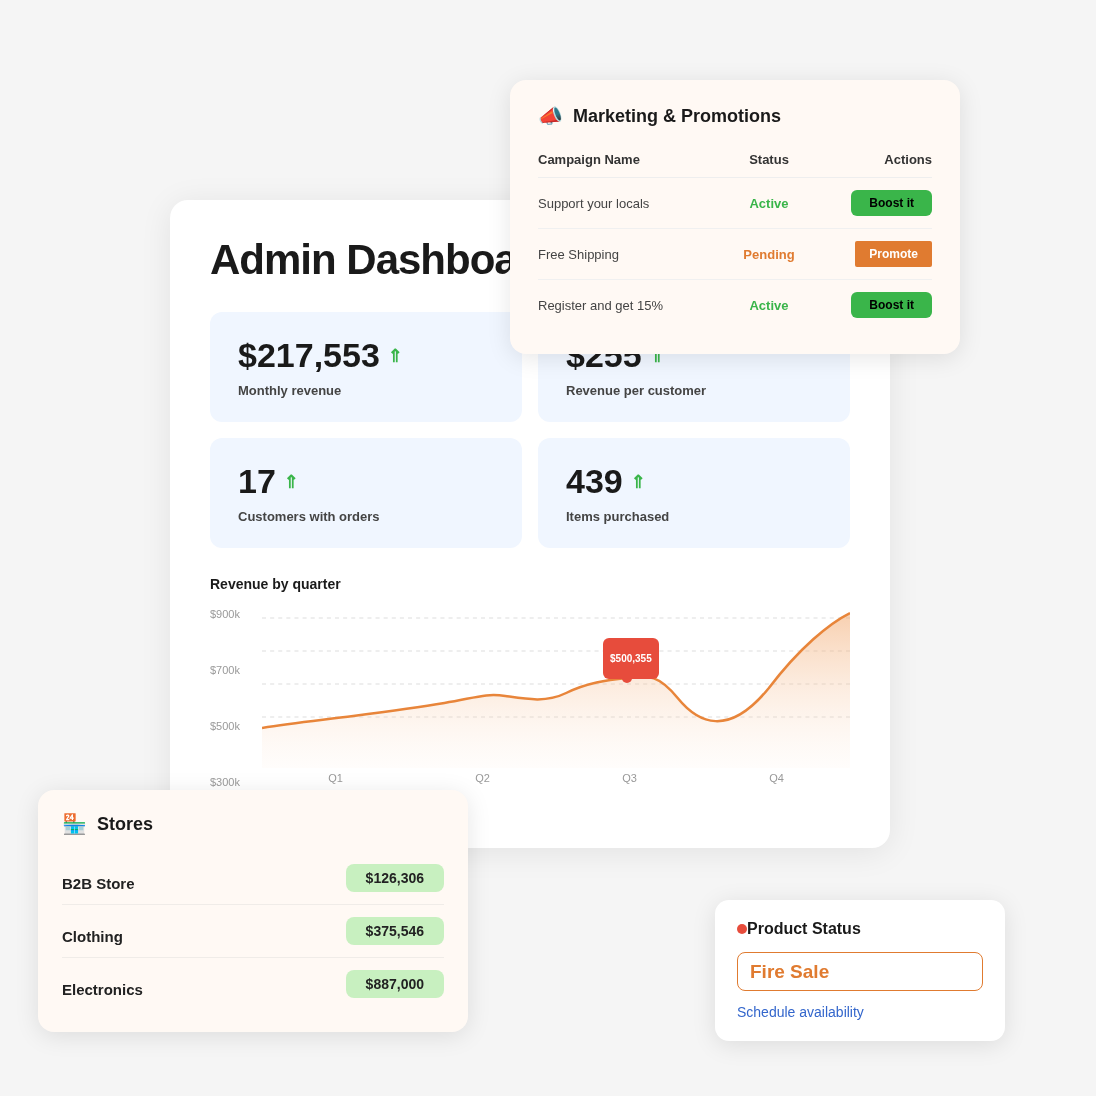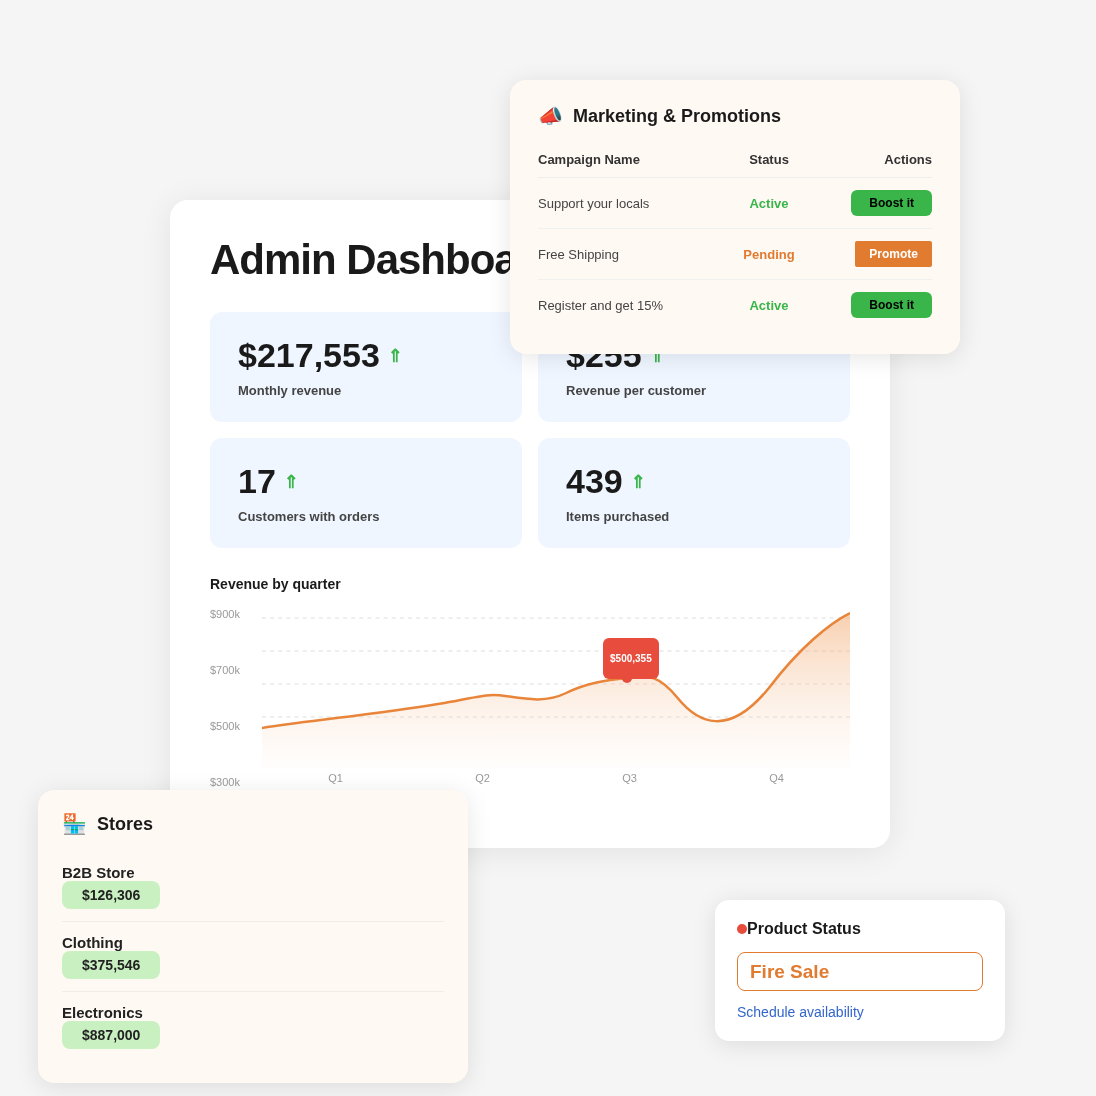--- a/index.html
+++ b/index.html
@@ -226,24 +226,23 @@
       font-size: 20px;
     }
     .stores-title {
       font-size: 18px;
       font-weight: 700;
       color: #1a1a1a;
     }
     .store-row {
       display: flex;
       justify-content: space-between;
-      align-items: flex-start;
+      align-items: flex-end;
       padding: 12px 0;
       border-bottom: 1px solid #f0ece8;
-      flex-direction: column;
     }
     .store-row:last-child { border-bottom: none; }
     .store-name {
       font-size: 15px;
       font-weight: 600;
       color: #222;
     }
     .store-value {
       background: #c8f0c0;
       color: #222;

